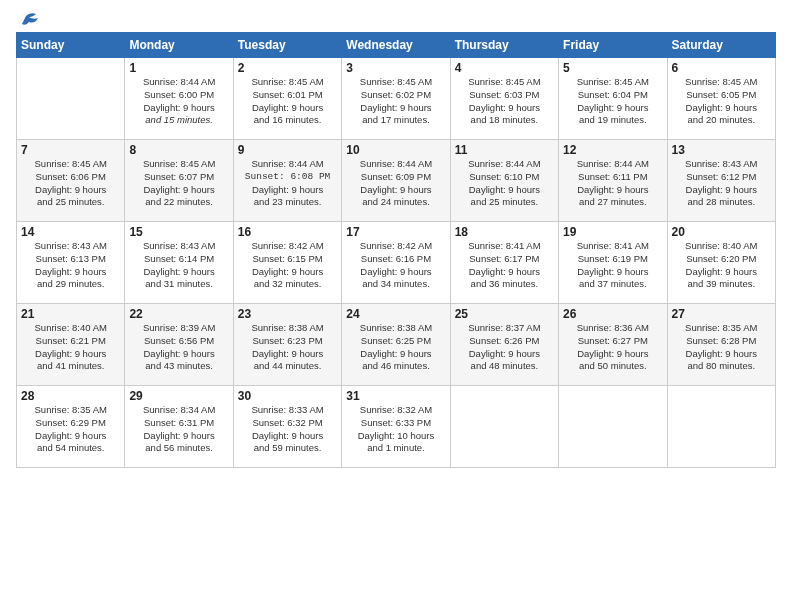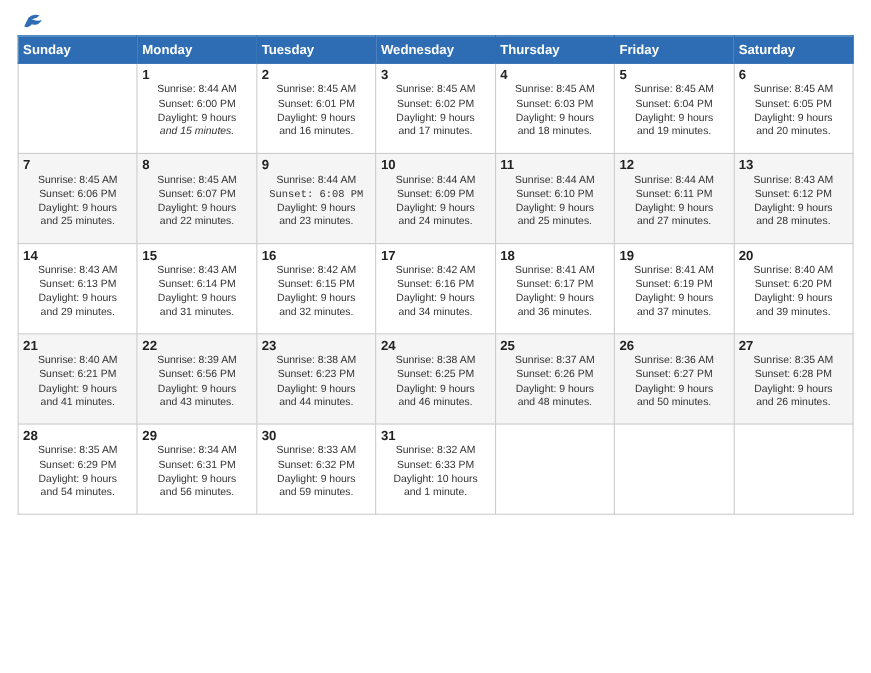--- a/index.html
+++ b/index.html
@@ -363,21 +363,21 @@
               <span style="display: block;">Daylight: 9 hours</span>
               <span style="display: block;">and 50 minutes.</span>
             </div>
           </td>
           <td>
             <span class="day-num">27</span>
             <div class="cell-content">
               <span style="display: block;">Sunrise: 8:35 AM</span>
               <span style="display: block;">Sunset: 6:28 PM</span>
               <span style="display: block;">Daylight: 9 hours</span>
-              <span style="display: block;">and 26 minutes.</span>
+              <span style="display: block;">and 80 minutes.</span>
             </div>
           </td>
         </tr>
         <tr>
           <td>
             <span class="day-num">28</span>
             <div class="cell-content">
               <span style="display: block;">Sunrise: 8:35 AM</span>
               <span style="display: block;">Sunset: 6:29 PM</span>
               <span style="display: block;">Daylight: 9 hours</span>

